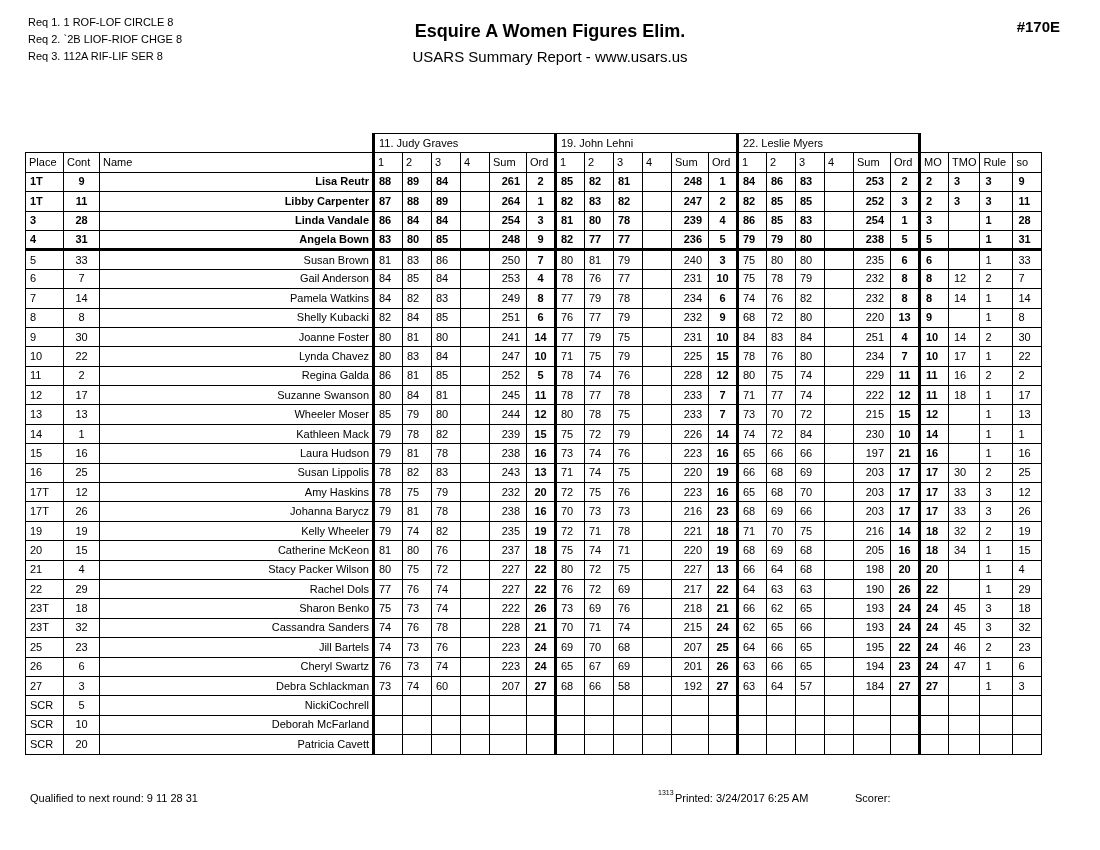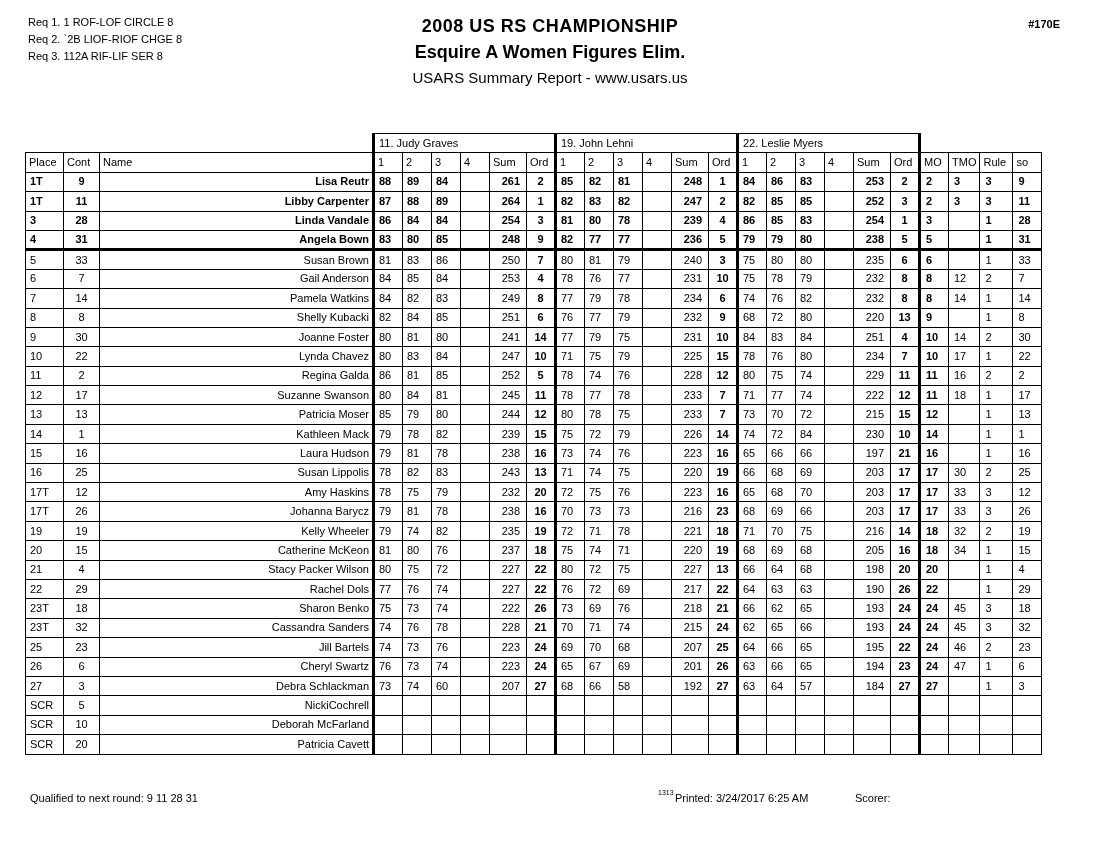--- a/index.html
+++ b/index.html
@@ -3,21 +3,21 @@
 <meta charset="utf-8">
 <style>
   * { box-sizing: border-box; }
   html, body { margin: 0; padding: 0; background: #ffffff; }
   body {
     width: 1100px; height: 850px; position: relative;
     font-family: "Liberation Sans", "DejaVu Sans", sans-serif;
     color: #000;
   }
   .reqs { position: absolute; left: 28px; top: 14px; font-size: 11px; line-height: 17px; }
-  .evtnum { position: absolute; right: 40px; top: 18px; font-size: 11px; font-weight: bold; }
+  .evtnum { position: absolute; right: 40px; top: 18px; font-size: 15px; font-weight: bold; }
   .center-head { position: absolute; left: 150px; right: 150px; top: 16px; text-align: center; }
   .title  { font-size: 18px; font-weight: bold; letter-spacing: 0.5px; }
   .venue  { font-size: 13px; margin-top: 4px; }
   .event  { font-size: 18px; font-weight: bold; margin-top: 5px; }
   .report { font-size: 15px; margin-top: 6px; }
 
   table.results { position: absolute; left: 25px; top: 133px; border-collapse: collapse; table-layout: fixed; }
   .results td {
     border: 1px solid #000; font-size: 11px; height: 19.4px;
     padding: 0 3px; overflow: hidden; white-space: nowrap; line-height: 1;
@@ -51,21 +51,20 @@
 
   <div class="reqs">
     <div>Req 1.  1 ROF-LOF CIRCLE 8</div>
     <div>Req 2.  `2B LIOF-RIOF CHGE 8</div>
     <div>Req 3.  112A RIF-LIF SER 8</div>
   </div>
 
   <div class="evtnum">#170E</div>
 
   <div class="center-head">
-    <div class="title">2008 US RS CHAMPIONSHIP</div>
     <div class="event">Esquire A Women Figures Elim.</div>
     <div class="report">USARS Summary Report - www.usars.us</div>
   </div>
 
   <table class="results">
     <colgroup>
       <col style="width:38px">
         <col style="width:36px">
         <col style="width:274px">
       <col style="width:29px">
@@ -448,21 +447,21 @@
           <td class="sum">222</td>
           <td class="ord">12</td>
           <td class="tail mo thick">11</td>
           <td class="tail">18</td>
           <td class="tail">1</td>
           <td class="tail">17</td>
         </tr>
         <tr>
           <td class="place">13</td>
           <td class="cont">13</td>
-          <td class="name">Patricia Moser</td>
+          <td class="name">Wheeler Moser</td>
           <td class="score thick">85</td>
           <td class="score">79</td>
           <td class="score">80</td>
           <td class="score"></td>
           <td class="sum">244</td>
           <td class="ord">12</td>
           <td class="score thick">80</td>
           <td class="score">78</td>
           <td class="score">75</td>
           <td class="score"></td>

